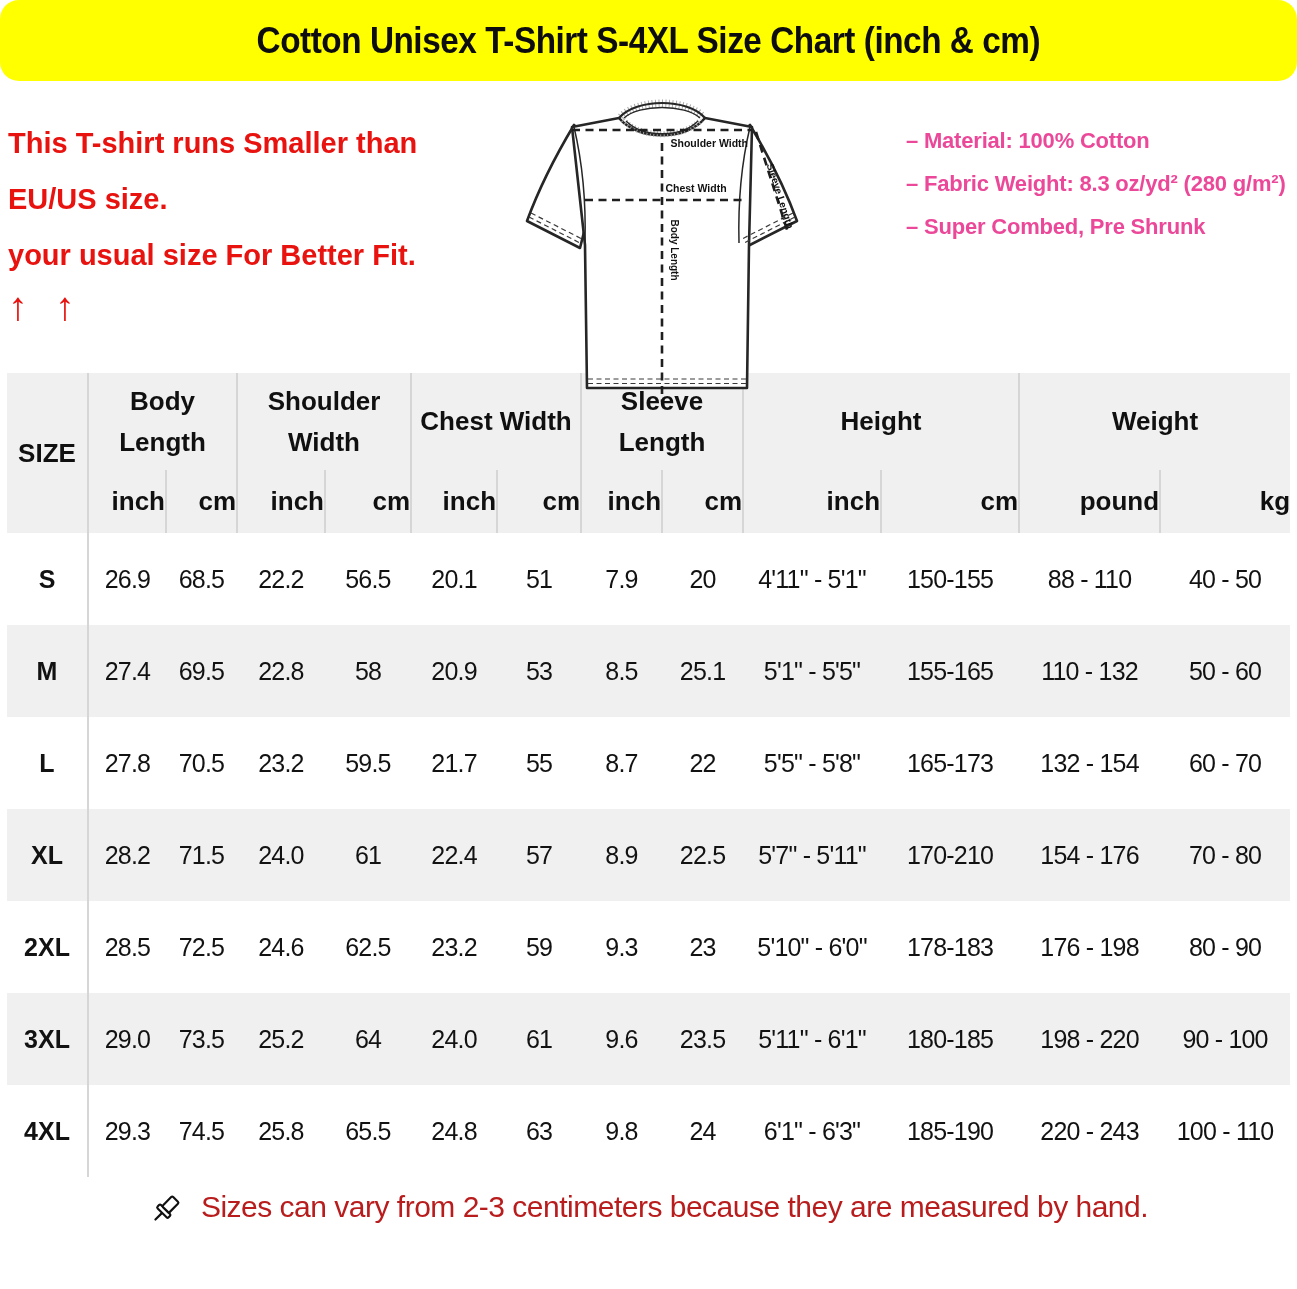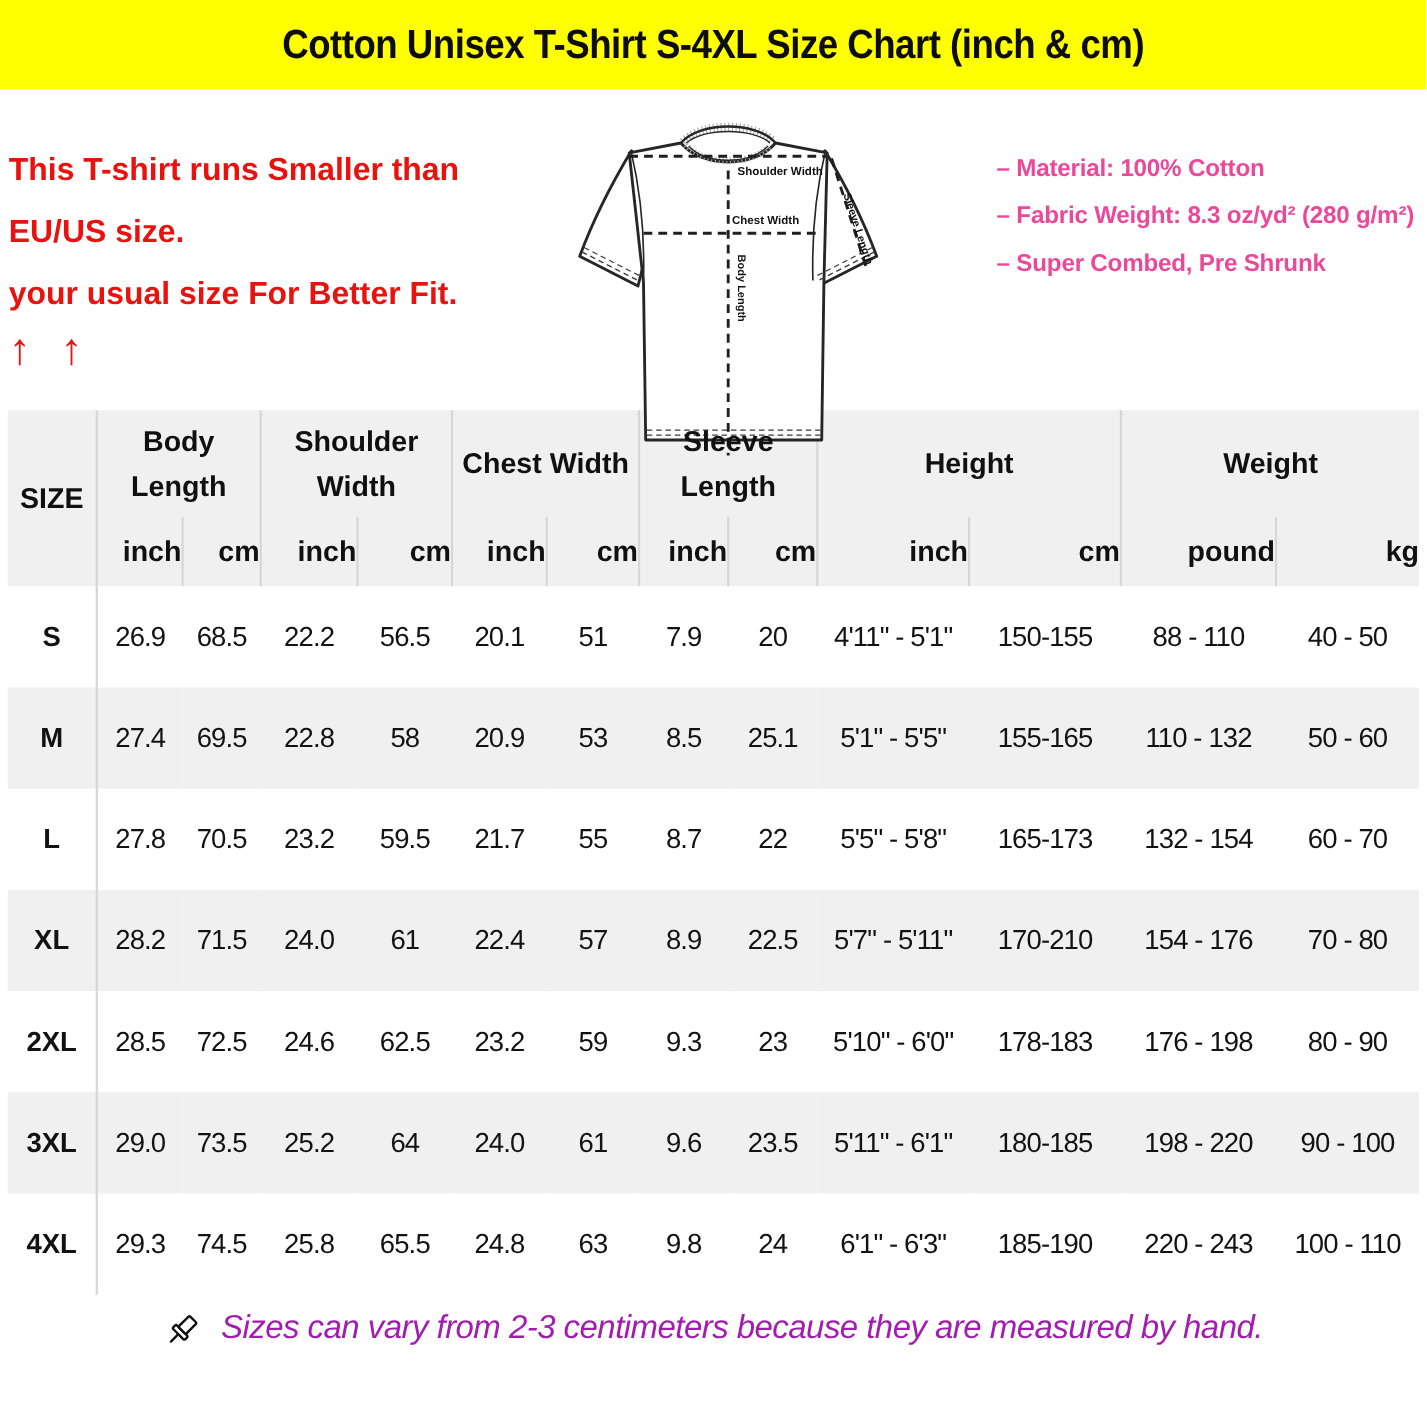--- a/index.html
+++ b/index.html
@@ -1,23 +1,23 @@
 <!DOCTYPE html>
 <html><head>
 <meta charset="utf-8">
 <style>
   html,body{margin:0;padding:0;background:#ffffff;}
   body{width:1297px;height:1289px;overflow:hidden;font-family:"Liberation Sans",sans-serif;color:#111;}
 
   
-  .banner{width:100%;height:81px;background:#ffff00;display:flex;align-items:center;justify-content:center;}
+  .banner{width:100%;height:81px;background:#ffff00;display:flex;align-items:center;justify-content:center;border-radius:19px;}
   .banner-title{font-size:37px;font-weight:bold;color:#0d0d0d;white-space:nowrap;transform:scaleX(.9);letter-spacing:-.5px;}
 
   
-  .top{display:flex;height:292px;padding:16px 8px;box-sizing:border-box;}
+  .top{display:flex;height:292px;padding:4px 8px;box-sizing:border-box;}
   .warning{width:492px;padding-top:30px;color:#e8120f;font-weight:bold;}
   .warning .wline{font-size:29px;line-height:56px;white-space:nowrap;}
   .arrows{font-size:40px;line-height:46px;letter-spacing:8px;}
   .diagram{width:380px;flex:0 0 auto;}
   .specs{flex:1;max-width:412px;padding:34px 0 0 26px;box-sizing:content-box;}
   .spec-item{font-size:22px;font-weight:bold;color:#ec4899;line-height:43px;letter-spacing:-.2px;}
 
   
   table.size-table{border-collapse:collapse;table-layout:fixed;width:1283px;margin:0 7px;}
   .size-table th,.size-table td{padding:0;text-align:center;vertical-align:middle;white-space:nowrap;}
@@ -26,21 +26,21 @@
   .tr-units th{height:63px;text-align:right;}
   .grp-line{line-height:41px;}
   .grp-line:empty{display:none;}
   .br{border-right:2px solid #d6d6d6;}
   .size-table tbody td{height:92px;font-size:25px;color:#121212;letter-spacing:-.8px;}
   .size-table tbody td.size{font-weight:bold;letter-spacing:0;border-right:2px solid #d6d6d6;}
   .size-table tr.alt td{background:#f0f0f1;}
 
   
   .note{height:60px;display:flex;align-items:center;justify-content:center;gap:14px;}
-  .note-text{font-size:30px;color:#a21caf;letter-spacing:-.5px;font-style:italic;}
+  .note-text{font-size:30px;color:#b91c1c;letter-spacing:-.5px;}
   .pin{width:38px;height:38px;flex:0 0 auto;}
 </style>
 </head>
 <body>
 
 <div class="banner">
   <div class="banner-title">Cotton Unisex T-Shirt S-4XL Size Chart (inch &amp; cm)</div>
 </div>
 
 <div class="top">

